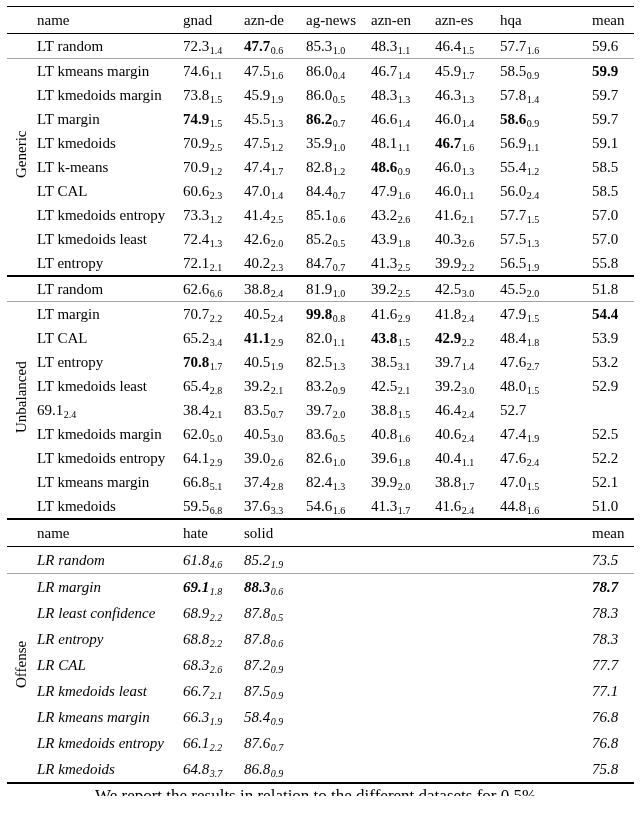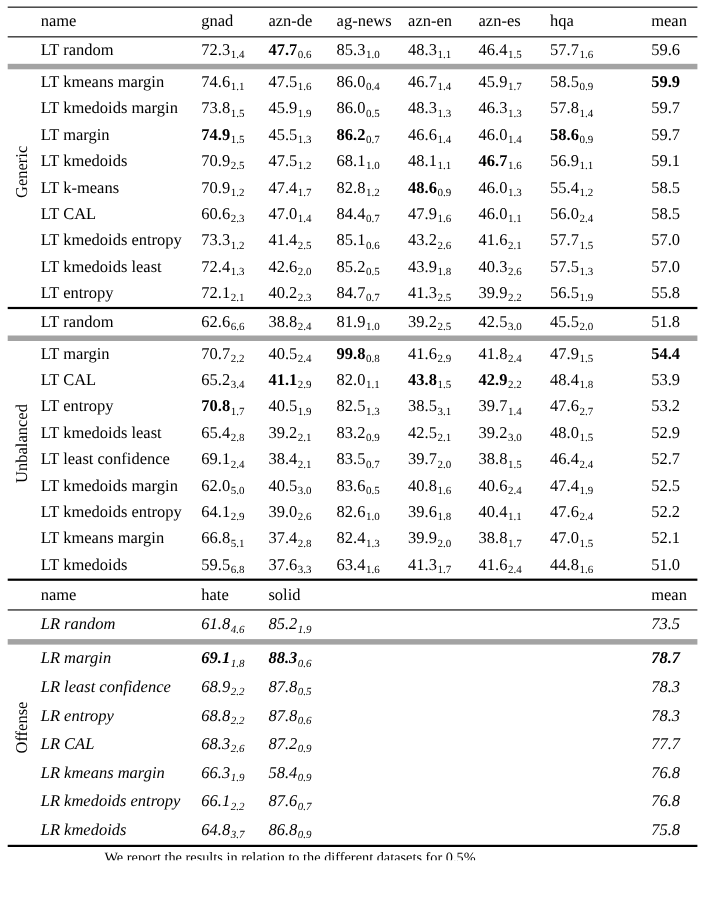--- a/index.html
+++ b/index.html
@@ -18,21 +18,21 @@
     display: grid;
     grid-template-columns: 146px 61px 62px 65px 64px 65px 92px 43px;
     padding-left: 30px;
     align-items: center;
     height: 24px;
   }
   .header-row { height: 27px; border-bottom: 1px solid #000; }
 
   .group { position: relative; }
   .group-sep { border-bottom: 2.5px solid #000; }
-  .block + .block { border-top: 5px solid #a3a3a3; }
+  .block + .block { border-top: 1px solid #a3a3a3; }
 
   .group-label {
     position: absolute;
     left: 0; top: 0; bottom: 0;
     width: 28px;
     display: flex;
     align-items: center;
     justify-content: center;
     writing-mode: vertical-rl;
     transform: rotate(180deg);
@@ -41,21 +41,21 @@
 
   .group-tall .row { height: 26px; font-style: italic; }
 
   .cell { white-space: nowrap; overflow: visible; line-height: 1; }
   .val.bold { font-weight: 700; }
   .sub { font-size: 10px; position: relative; top: 3.5px; margin-left: 0.5px; }
 
   .caption {
     margin-top: 2px;
     padding-left: 88px;
-    font-size: 13px;
+    font-size: 17px;
     height: 10px;
     overflow: hidden;
     color: #000;
   }
 </style>
 </head>
 <body>
 
 <div class="page">
   <div class="table">
@@ -111,21 +111,21 @@
             <div class="cell num-col"><span class="val bold">86.2</span><span class="sub">0.7</span></div>
             <div class="cell num-col"><span class="val">46.6</span><span class="sub">1.4</span></div>
             <div class="cell num-col"><span class="val">46.0</span><span class="sub">1.4</span></div>
             <div class="cell num-col"><span class="val bold">58.6</span><span class="sub">0.9</span></div>
             <div class="cell num-col"><span class="val">59.7</span></div>
           </div>
           <div class="row data-row">
             <div class="cell name-col">LT kmedoids</div>
             <div class="cell num-col"><span class="val">70.9</span><span class="sub">2.5</span></div>
             <div class="cell num-col"><span class="val">47.5</span><span class="sub">1.2</span></div>
-            <div class="cell num-col"><span class="val">68.1</span><span class="sub">1.0</span></div>
+            <div class="cell num-col"><span class="val">35.9</span><span class="sub">1.0</span></div>
             <div class="cell num-col"><span class="val">48.1</span><span class="sub">1.1</span></div>
             <div class="cell num-col"><span class="val bold">46.7</span><span class="sub">1.6</span></div>
             <div class="cell num-col"><span class="val">56.9</span><span class="sub">1.1</span></div>
             <div class="cell num-col"><span class="val">59.1</span></div>
           </div>
           <div class="row data-row">
             <div class="cell name-col">LT k-means</div>
             <div class="cell num-col"><span class="val">70.9</span><span class="sub">1.2</span></div>
             <div class="cell num-col"><span class="val">47.4</span><span class="sub">1.7</span></div>
             <div class="cell num-col"><span class="val">82.8</span><span class="sub">1.2</span></div>
@@ -225,21 +225,20 @@
             <div class="cell name-col">LT kmedoids least</div>
             <div class="cell num-col"><span class="val">65.4</span><span class="sub">2.8</span></div>
             <div class="cell num-col"><span class="val">39.2</span><span class="sub">2.1</span></div>
             <div class="cell num-col"><span class="val">83.2</span><span class="sub">0.9</span></div>
             <div class="cell num-col"><span class="val">42.5</span><span class="sub">2.1</span></div>
             <div class="cell num-col"><span class="val">39.2</span><span class="sub">3.0</span></div>
             <div class="cell num-col"><span class="val">48.0</span><span class="sub">1.5</span></div>
             <div class="cell num-col"><span class="val">52.9</span></div>
           </div>
           <div class="row data-row">
-            <div class="cell name-col">LT least confidence</div>
             <div class="cell num-col"><span class="val">69.1</span><span class="sub">2.4</span></div>
             <div class="cell num-col"><span class="val">38.4</span><span class="sub">2.1</span></div>
             <div class="cell num-col"><span class="val">83.5</span><span class="sub">0.7</span></div>
             <div class="cell num-col"><span class="val">39.7</span><span class="sub">2.0</span></div>
             <div class="cell num-col"><span class="val">38.8</span><span class="sub">1.5</span></div>
             <div class="cell num-col"><span class="val">46.4</span><span class="sub">2.4</span></div>
             <div class="cell num-col"><span class="val">52.7</span></div>
           </div>
           <div class="row data-row">
             <div class="cell name-col">LT kmedoids margin</div>
@@ -268,21 +267,21 @@
             <div class="cell num-col"><span class="val">82.4</span><span class="sub">1.3</span></div>
             <div class="cell num-col"><span class="val">39.9</span><span class="sub">2.0</span></div>
             <div class="cell num-col"><span class="val">38.8</span><span class="sub">1.7</span></div>
             <div class="cell num-col"><span class="val">47.0</span><span class="sub">1.5</span></div>
             <div class="cell num-col"><span class="val">52.1</span></div>
           </div>
           <div class="row data-row">
             <div class="cell name-col">LT kmedoids</div>
             <div class="cell num-col"><span class="val">59.5</span><span class="sub">6.8</span></div>
             <div class="cell num-col"><span class="val">37.6</span><span class="sub">3.3</span></div>
-            <div class="cell num-col"><span class="val">63.4</span><span class="sub">1.6</span></div>
+            <div class="cell num-col"><span class="val">54.6</span><span class="sub">1.6</span></div>
             <div class="cell num-col"><span class="val">41.3</span><span class="sub">1.7</span></div>
             <div class="cell num-col"><span class="val">41.6</span><span class="sub">2.4</span></div>
             <div class="cell num-col"><span class="val">44.8</span><span class="sub">1.6</span></div>
             <div class="cell num-col"><span class="val">51.0</span></div>
           </div>
         </div>
       </div>
       <div class="row header-row">
         <div class="cell name-col">name</div>
         <div class="cell num-col">hate</div>
@@ -342,20 +341,30 @@
             <div class="cell name-col">LR CAL</div>
             <div class="cell num-col"><span class="val">68.3</span><span class="sub">2.6</span></div>
             <div class="cell num-col"><span class="val">87.2</span><span class="sub">0.9</span></div>
             <div class="cell num-col"></div>
             <div class="cell num-col"></div>
             <div class="cell num-col"></div>
             <div class="cell num-col"></div>
             <div class="cell num-col"><span class="val">77.7</span></div>
           </div>
           <div class="row data-row">
+            <div class="cell name-col">LR kmedoids least</div>
+            <div class="cell num-col"><span class="val">66.7</span><span class="sub">2.1</span></div>
+            <div class="cell num-col"><span class="val">87.5</span><span class="sub">0.9</span></div>
+            <div class="cell num-col"></div>
+            <div class="cell num-col"></div>
+            <div class="cell num-col"></div>
+            <div class="cell num-col"></div>
+            <div class="cell num-col"><span class="val">77.1</span></div>
+          </div>
+          <div class="row data-row">
             <div class="cell name-col">LR kmeans margin</div>
             <div class="cell num-col"><span class="val">66.3</span><span class="sub">1.9</span></div>
             <div class="cell num-col"><span class="val">58.4</span><span class="sub">0.9</span></div>
             <div class="cell num-col"></div>
             <div class="cell num-col"></div>
             <div class="cell num-col"></div>
             <div class="cell num-col"></div>
             <div class="cell num-col"><span class="val">76.8</span></div>
           </div>
           <div class="row data-row">

